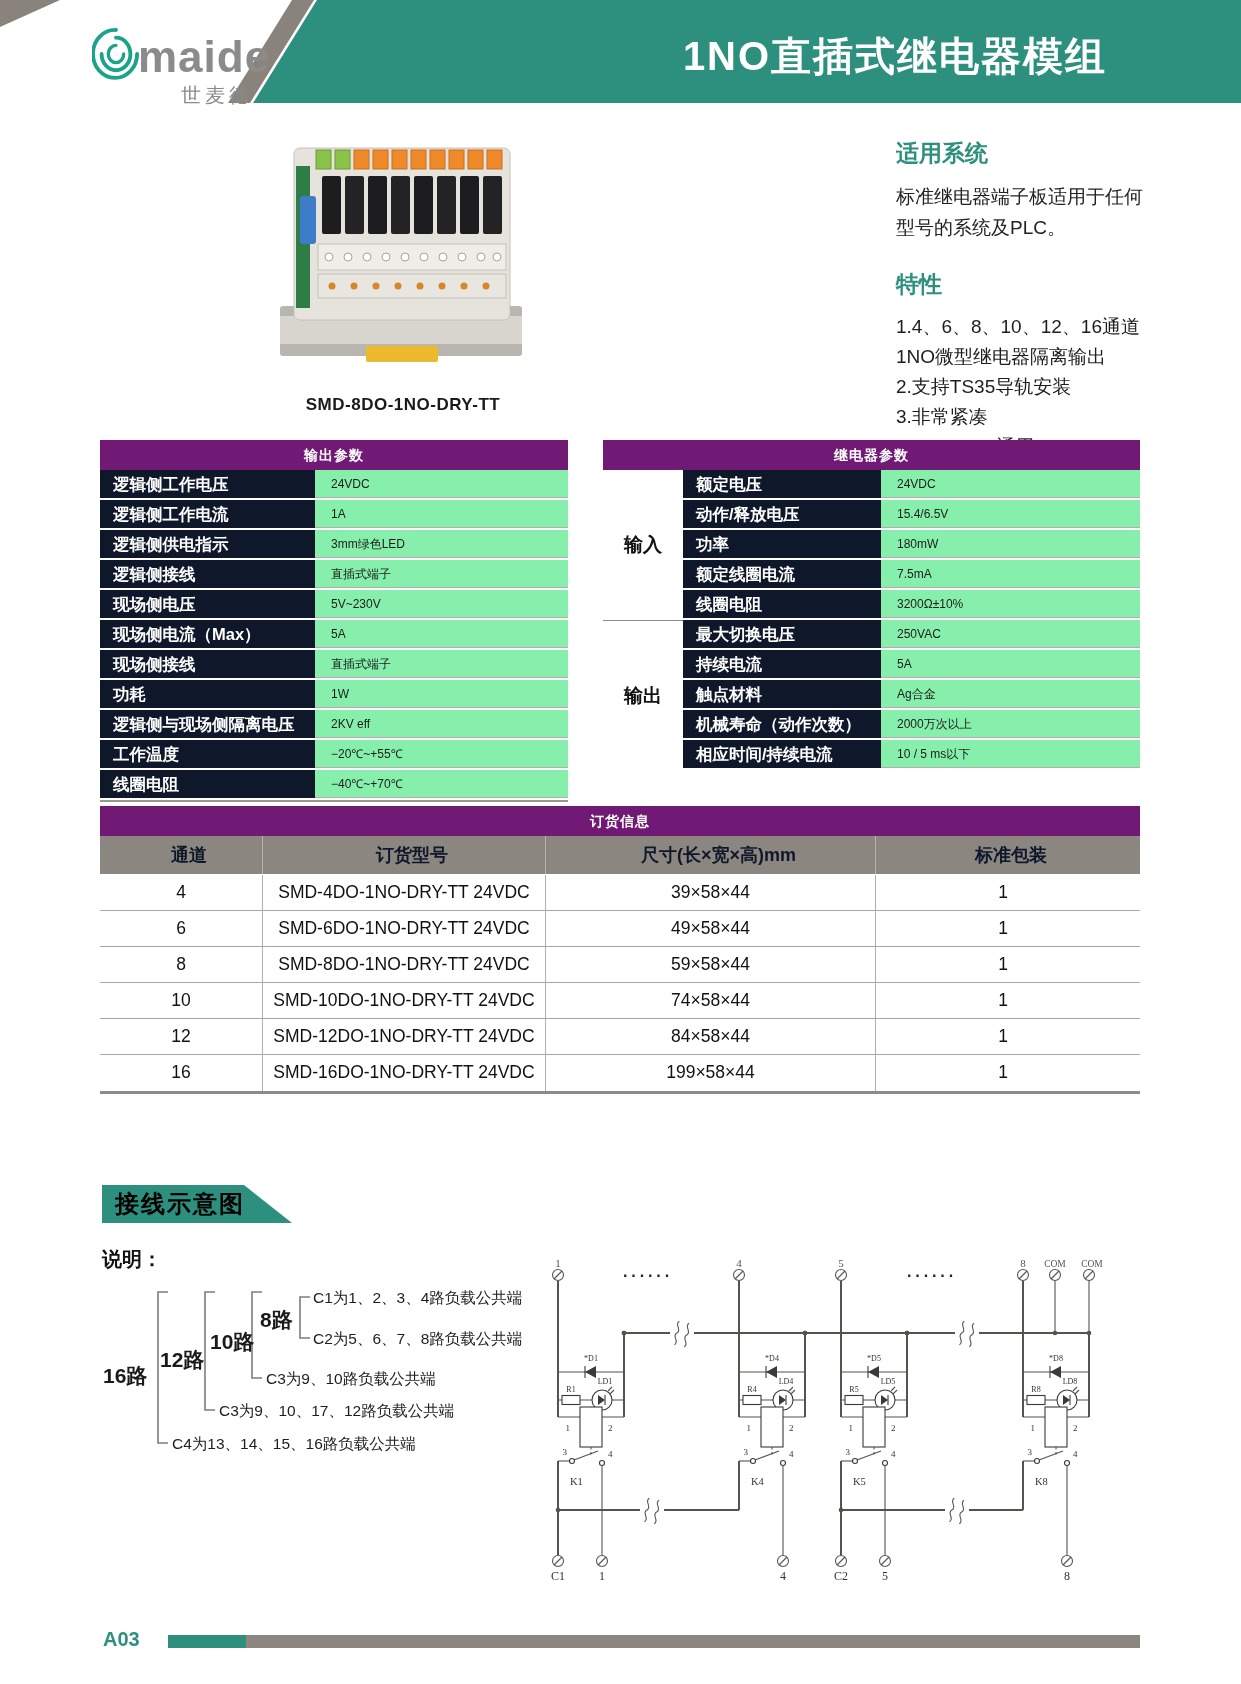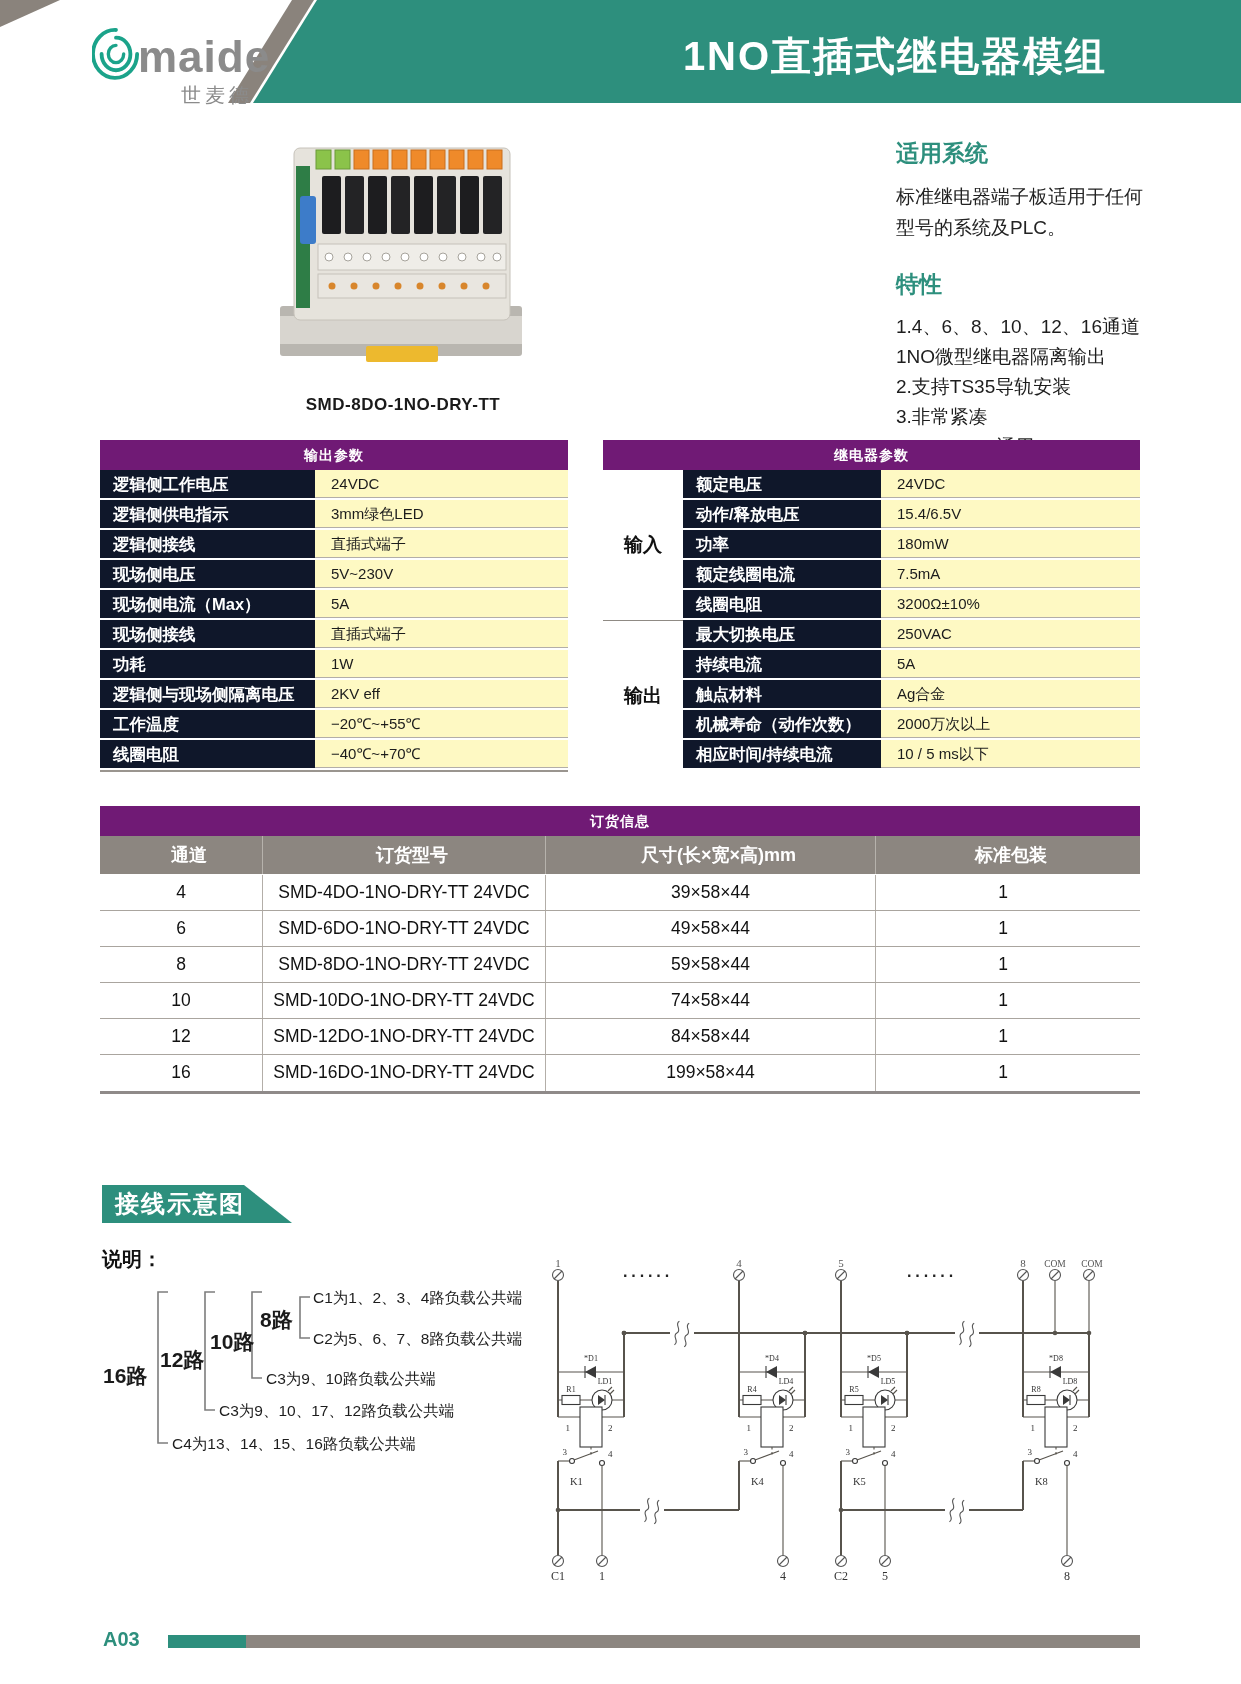--- a/index.html
+++ b/index.html
@@ -30,46 +30,46 @@
   .sec-h { color:#2d8f7d; font-size:23px; font-weight:bold; margin-bottom:12px; }
   .sec-p { font-size:19px; line-height:31px; color:#222; margin-bottom:26px; }
   .feat  { font-size:19px; line-height:30px; color:#1d1d1d; }
 
   
   .ptable { position:absolute; }
   .ptitle { height:30px; background:#701a75; color:#fff; font-weight:bold; font-size:14px;
     text-align:center; line-height:30px; letter-spacing:1px; }
   .prow { display:flex; height:28px; margin-bottom:2px; }
   .plabel { background:#0f172a; color:#fff; font-weight:bold; font-size:16.5px; line-height:28px; padding-left:13px; }
-  .pval { flex:1; font-size:15px; line-height:28px; padding-left:16px; color:#1c1c1c;
-    border-bottom:1px solid #b3aea8; background:#fef9c3; }
+  .pval { flex:1; font-size:12px; line-height:28px; padding-left:16px; color:#1c1c1c;
+    border-bottom:1px solid #b3aea8; background:#86efac; }
   .lt .plabel { width:215px; }
   .lt { border-bottom:2px solid #9a958f; }
   .rgroup { display:flex; }
   .gname { width:80px; display:flex; align-items:center; justify-content:center;
     font-size:19px; font-weight:bold; color:#111; }
   .g2 .gname { border-top:1px solid #8f8a84;font-family:Liberation Serif, serif; }
   .grows { flex:1; }
   .rt .plabel { width:198px; }
 
   
   .otable { position:absolute; left:100px; top:806px; width:1040px; border-bottom:3px solid #8f8a89; }
   .ohead { display:flex; height:38px; background:#8c8680; margin-bottom:1px; }
-  .ohead > div { color:#ffffff; font-weight:bold; font-size:18px; line-height:38px; text-align:center;
+  .ohead > div { color:#0f172a; font-weight:bold; font-size:18px; line-height:38px; text-align:center;
     border-left:1px solid #b6b2ac;padding-left:16px; }
   .ohead > div:first-child { border-left:none; }
   .orow { display:flex; height:36px; border-bottom:1px solid #aaa59f; background:#fff; }
   .orow:last-child { border-bottom:none; }
   .orow > div { font-size:17.5px; line-height:35px; text-align:center; color:#111; border-left:1px solid #b3aea8; }
   .orow > div:first-child { border-left:none; }
   .c1{width:162px;} .c2{width:283px;} .c3{width:330px;} .c4{width:255px;}
 
   
   .wire-banner { position:absolute; left:102px; top:1185px; width:190px; height:38px; background:#2d8f7d;
-    clip-path:polygon(0 0,142px 0,190px 38px,0 38px); color:#ffffff; font-weight:bold; font-size:24px;
+    clip-path:polygon(0 0,142px 0,190px 38px,0 38px); color:#000000; font-weight:bold; font-size:24px;
     line-height:38px; padding-left:13px; letter-spacing:2px; }
   .note-label { position:absolute; left:102px; top:1246px; font-size:20px; font-weight:bold; color:#111; }
   .tree { position:absolute; left:100px; top:1285px; width:420px; height:180px; }
   .tree svg { position:absolute; left:0; top:0; }
   .lvl { position:absolute; font-size:21px; font-weight:bold; color:#1a1a1a; }
   .clab-t { position:absolute; font-size:15.5px; color:#1d1d1d; white-space:nowrap; }
 
   
   .circuit { position:absolute; left:502px; top:1255px; }
   .w1 { stroke:#57534c; stroke-width:1.1; fill:none; }
@@ -178,20 +178,24 @@
     <div class="feat">3.非常紧凑</div>
     <div class="feat">4.PNP/NPN通用</div>
     <div class="feat">5.配置继电器起拔器</div>
   </div>
 
   <div class="ptable lt" style="left:100px;top:440px;width:468px">
     <div class="ptitle">输出参数</div>
     <div class="prow">
         <div class="plabel">逻辑侧工作电压</div>
         <div class="pval">24VDC</div>
+      </div>
+    <div class="prow">
+        <div class="plabel">逻辑侧工作电流</div>
+        <div class="pval">1A</div>
       </div>
     <div class="prow">
         <div class="plabel">逻辑侧供电指示</div>
         <div class="pval">3mm绿色LED</div>
       </div>
     <div class="prow">
         <div class="plabel">逻辑侧接线</div>
         <div class="pval">直插式端子</div>
       </div>
     <div class="prow">

